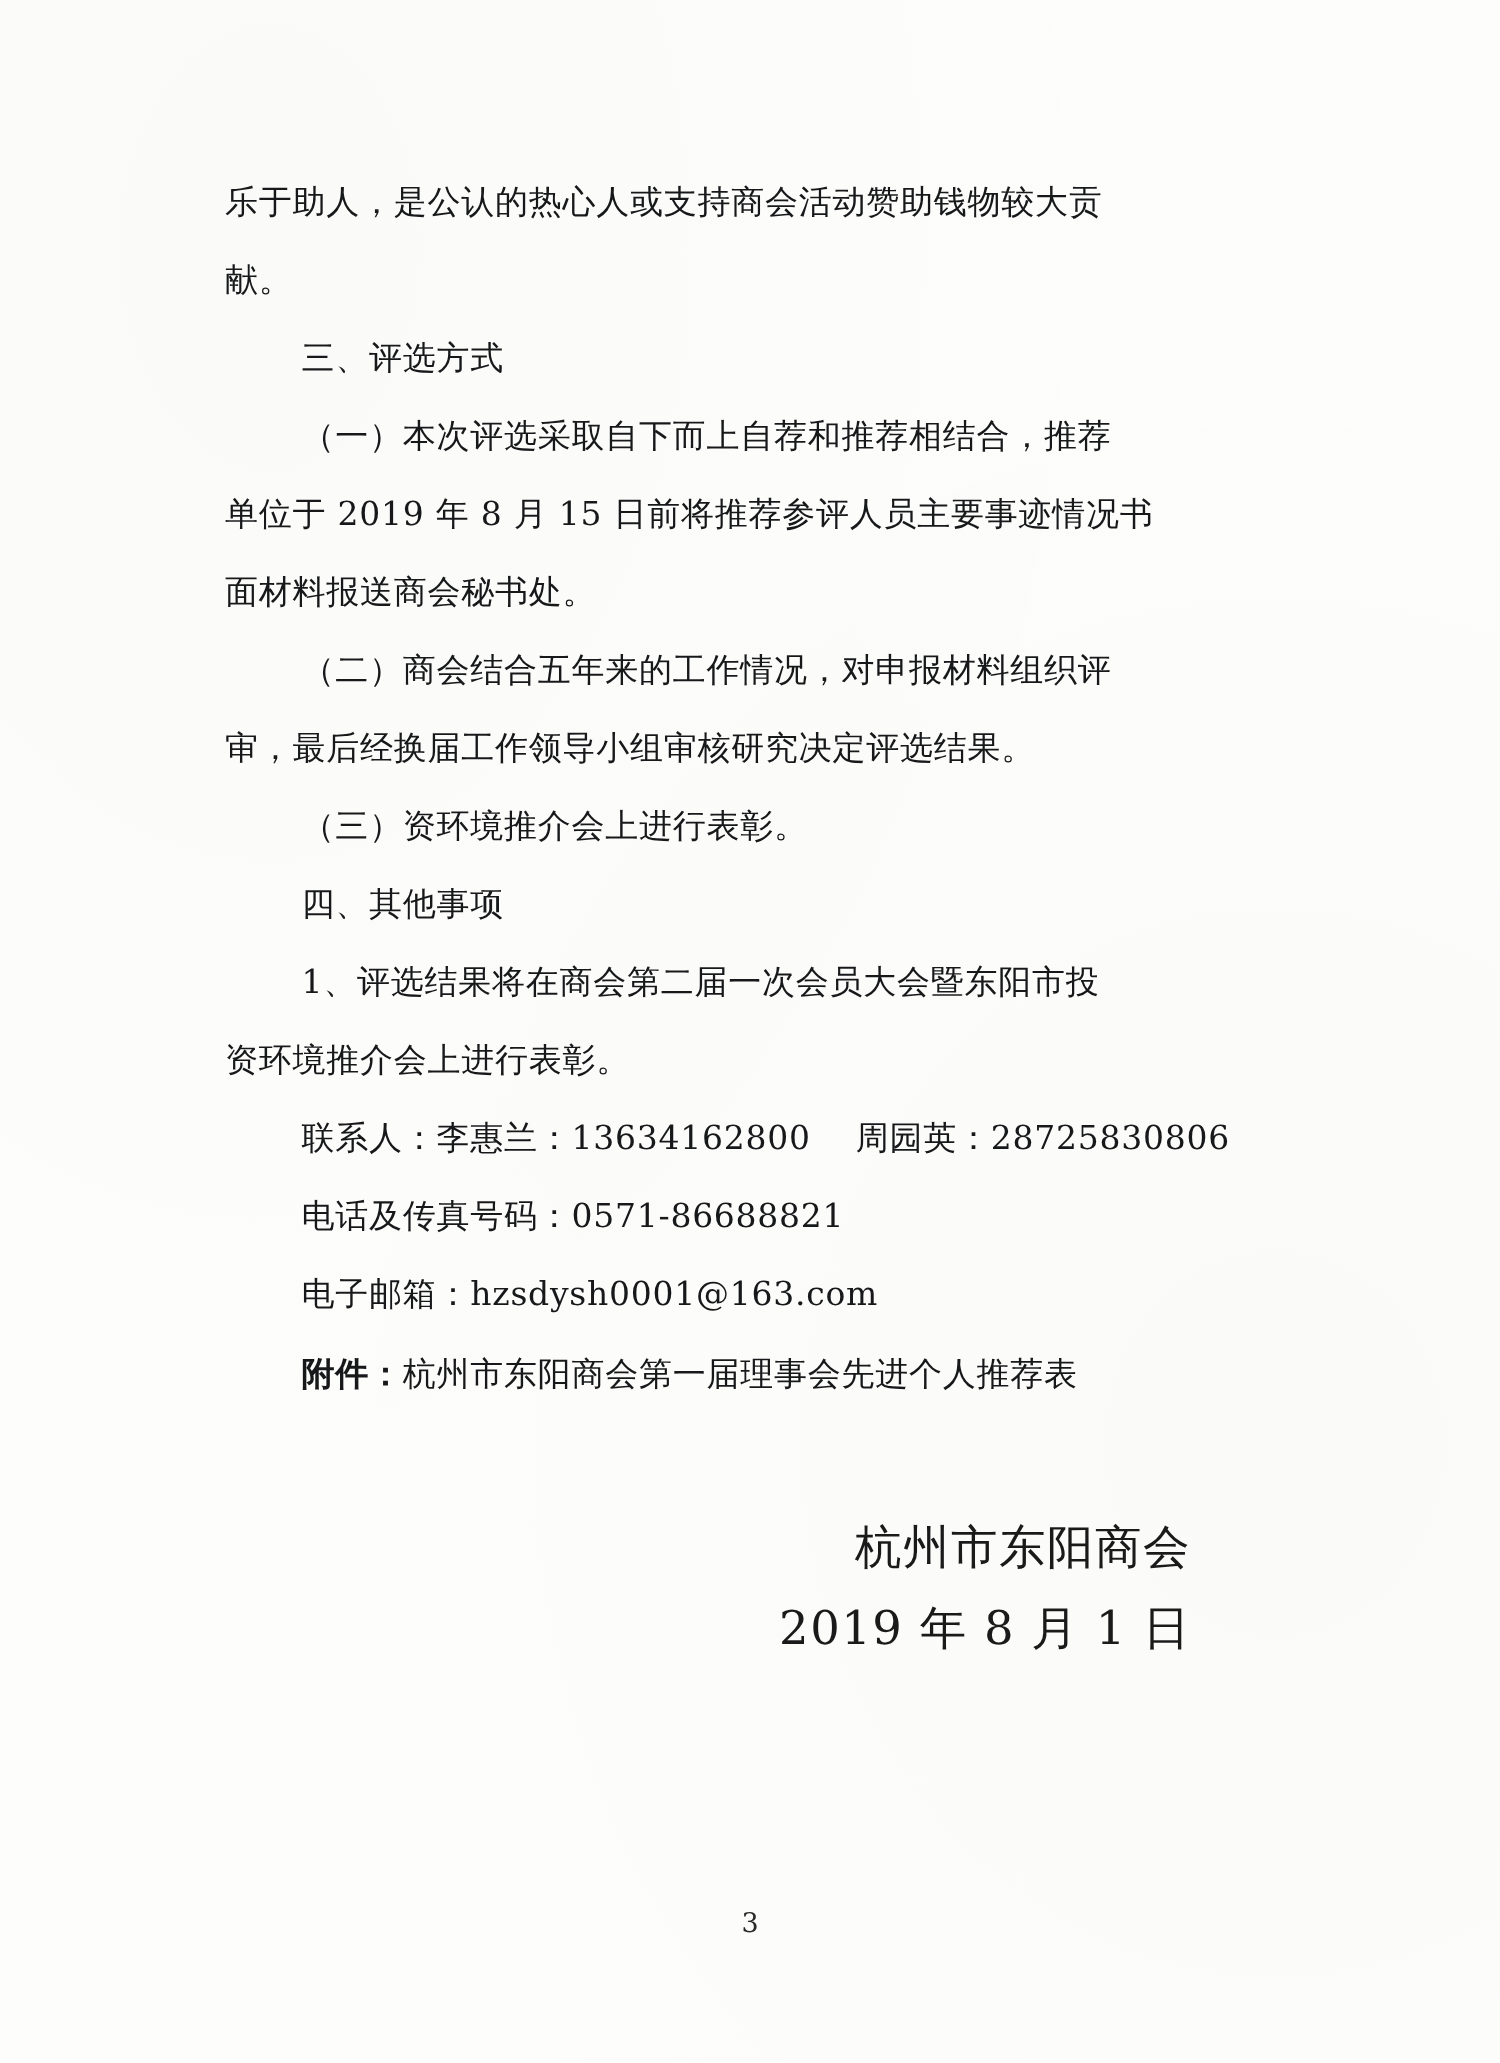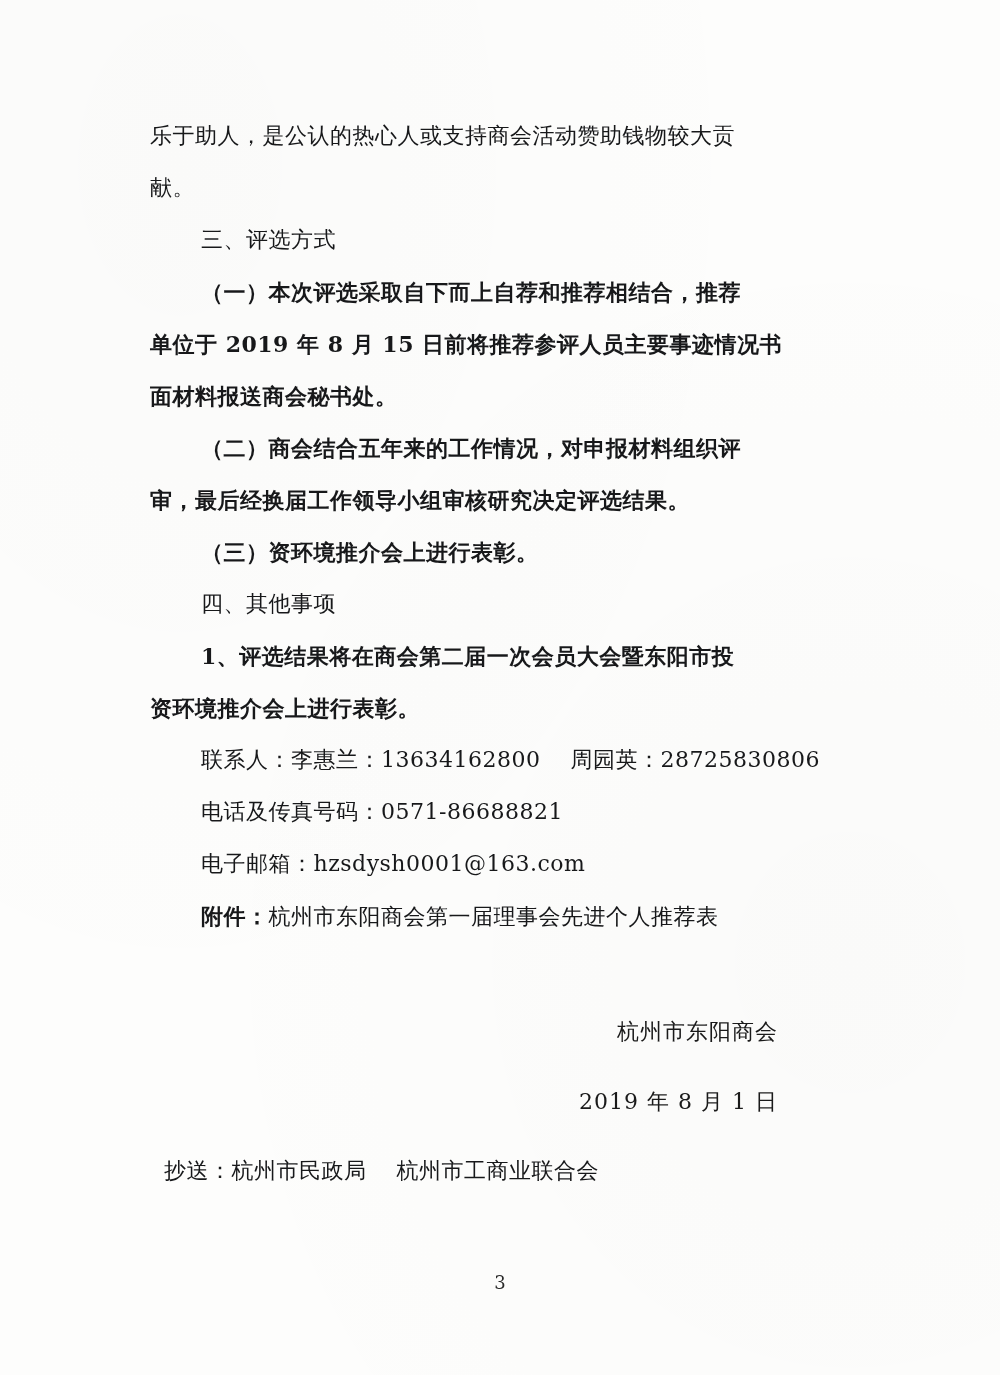--- a/index.html
+++ b/index.html
@@ -43,21 +43,20 @@
     letter-spacing: 0.5px;
     color: #17181a;
     font-family: "DejaVu Serif", serif;
     white-space: pre-wrap;
   }
   p.body-para {
     text-indent: 0;
   }
   .indent {
     text-indent: 51px;
-    font-weight: bold;
   }
   .heading {
     text-indent: 51px;
     font-weight: normal;
     font-size: 25.5px;
     line-height: 56px;
   }
   .block {
     margin-bottom: 0px;
   }
@@ -75,22 +74,22 @@
   .mono {
     font-family: "DejaVu Serif", serif;
     letter-spacing: 0.4px;
   }
   .signature {
     margin-top: 62px;
     text-align: right;
     padding-right: 56px;
   }
   .signature p {
-    margin: 16px;
-    font-size: 22px;
+    margin: 0;
+    font-size: 31px;
     line-height: 54px;
     letter-spacing: 1px;
   }
   .cc {
     margin-top: 62px;
     text-indent: 14px;
     font-size: 25.5px;
     line-height: 52px;
   }
   .page-number {
@@ -136,18 +135,17 @@
 
     <p class="line contact mono">电子邮箱：hzsdysh0001@163.com</p>
 
     <p class="line attach"><b>附件：</b><span>杭州市东阳商会第一届理事会先进个人推荐表</span></p>
 
     <div class="signature">
       <p>杭州市东阳商会</p>
       <p>2019 年 8 月 1 日</p>
     </div>
 
-    <p class="line cc"><span>抄送：</span><span>杭州市民政局　 杭州市工商业联合会</span></p>
 
   </div>
 
   <div class="page-number">3</div>
 </div>
 
 </body></html>

